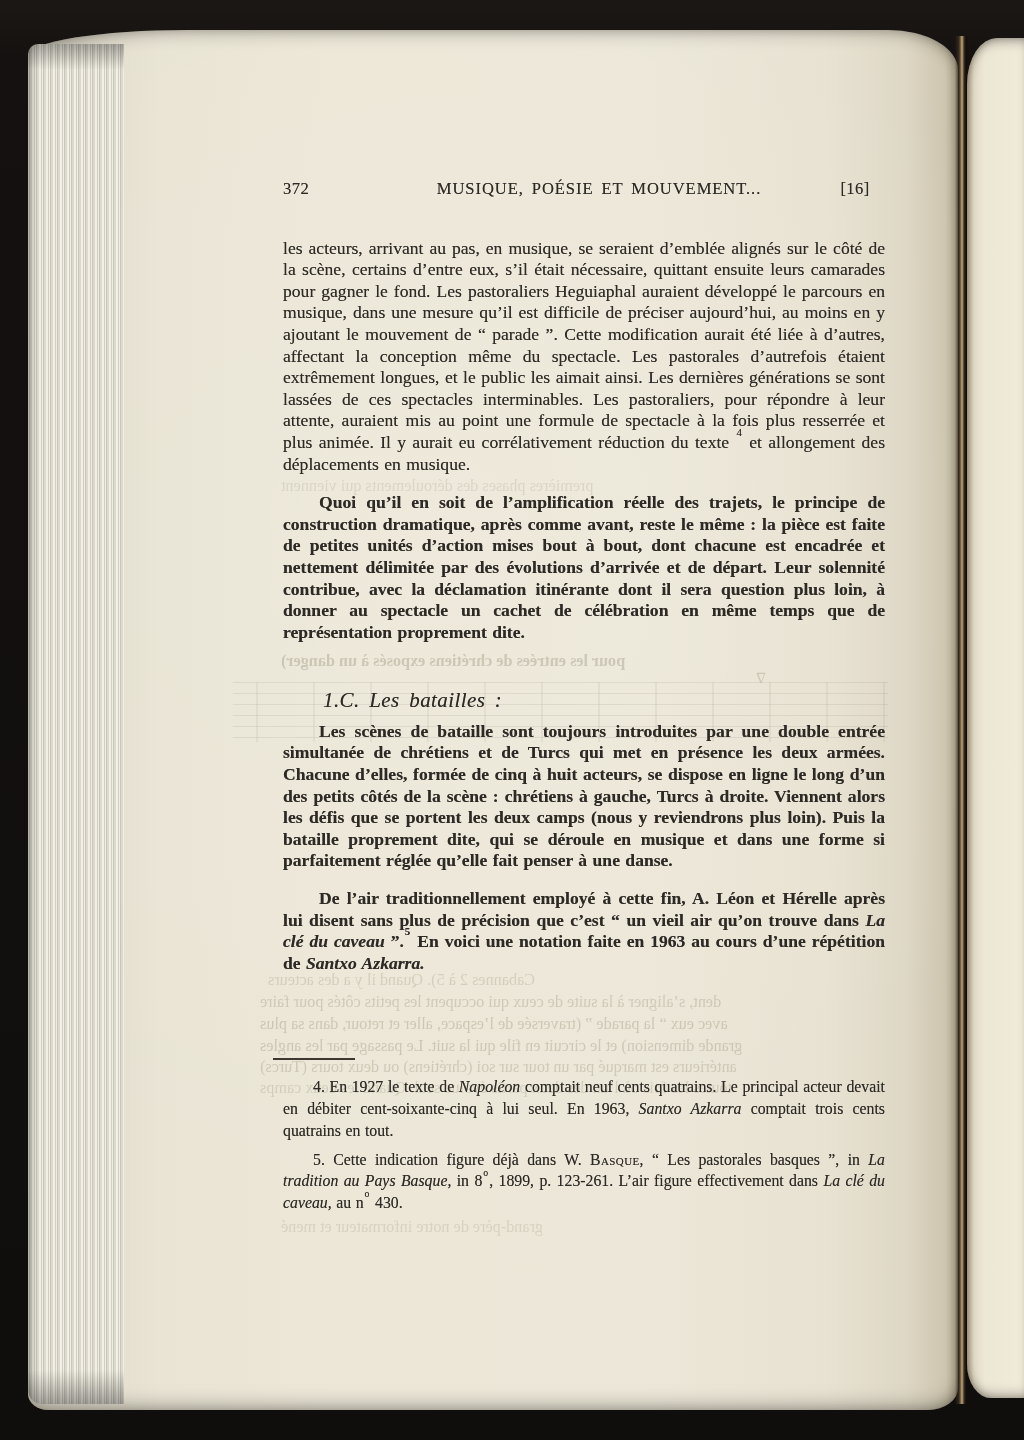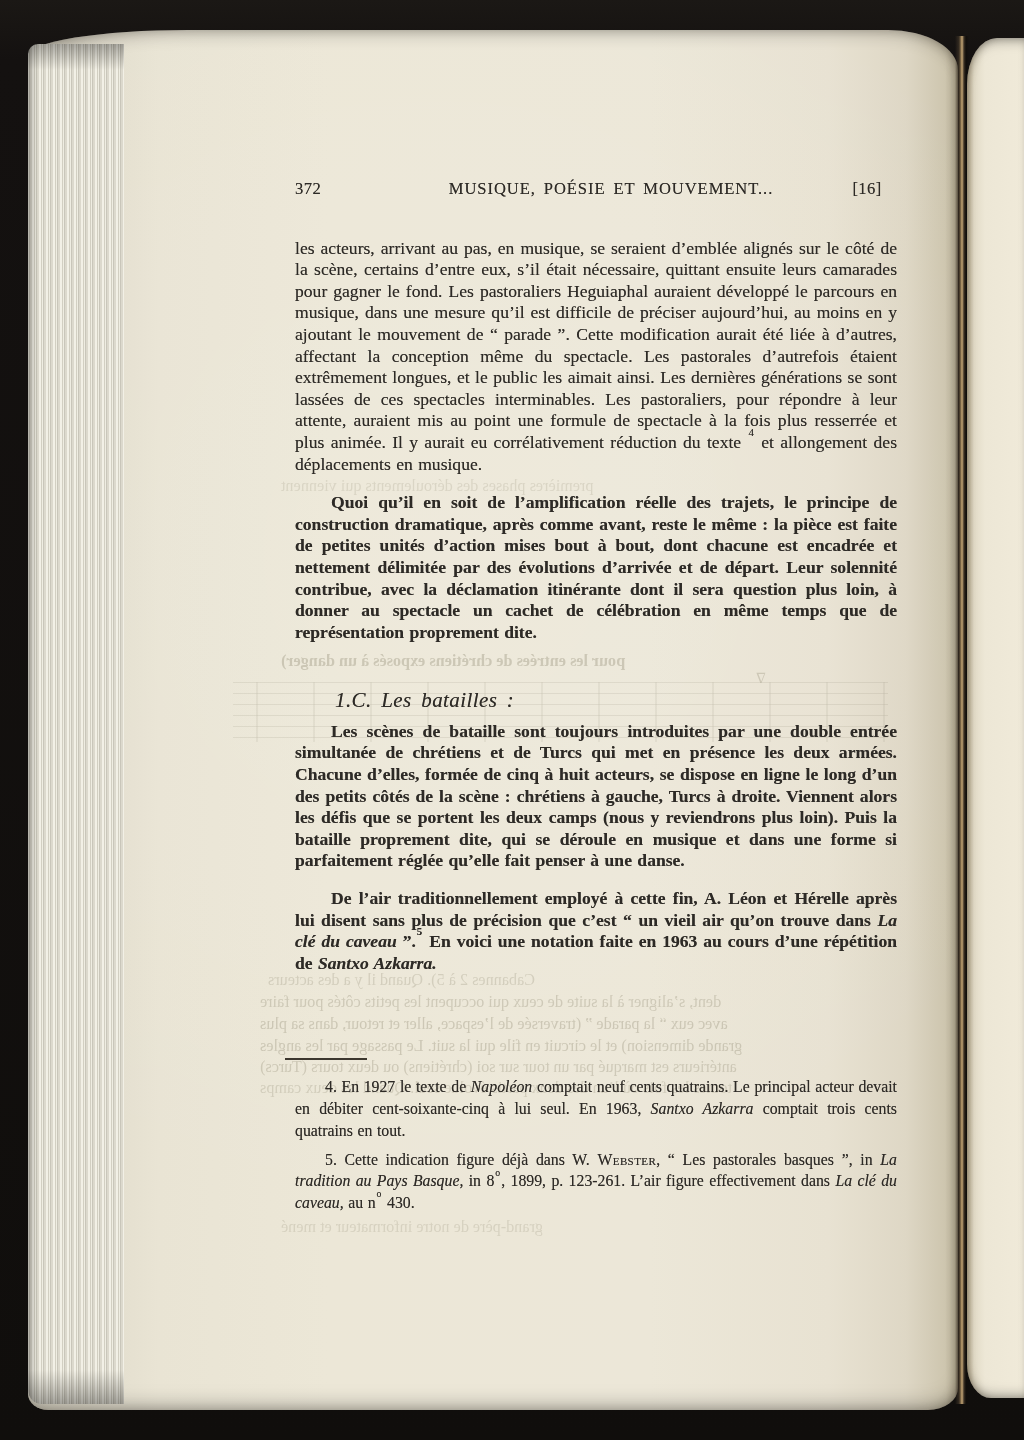--- a/index.html
+++ b/index.html
@@ -40,21 +40,21 @@
   
   .facing{
     position:absolute;left:967px;top:38px;width:57px;height:1360px;
     background:linear-gradient(90deg,#bfb49a 0,#e2dbc7 7px,#ede7d6 18px,#f0ead9 100%);
     border-radius:30px 0 0 24px / 46px 0 0 34px;
     box-shadow:inset 0 10px 14px -10px rgba(0,0,0,.55), inset 0 -10px 14px -10px rgba(0,0,0,.5), inset 6px 0 8px -5px rgba(70,55,30,.35);
   }
 
   
   .content{
-    position:absolute;left:267px;top:0;width:602px;z-index:3;
+    position:absolute;left:255px;top:0;width:602px;z-index:3;
     color:#2d2a26;font-size:17.6px;line-height:21.6px;
     text-shadow:0 0 .4px rgba(45,42,38,.55);
   }
   .pg-header{
     margin-top:148px;display:flex;align-items:baseline;
     font-size:16.6px;letter-spacing:.4px;
   }
   .pg-header .num{width:90px;}
   .pg-header .title{flex:1;text-align:center;letter-spacing:.9px;word-spacing:3px;}
   .pg-header .mark{width:60px;text-align:center;}
@@ -136,21 +136,21 @@
           <p><span>les acteurs, arrivant au pas, en musique, se seraient d’emblée alignés sur le côté de la scène, certains d’entre eux, s’il était nécessaire, quittant ensuite leurs camarades pour gagner le fond. Les pastoraliers Heguiaphal auraient développé le parcours en musique, dans une mesure qu’il est difficile de préciser aujourd’hui, au moins en y ajoutant le mouvement de “ parade ”. Cette modification aurait été liée à d’autres, affectant la conception même du spectacle. Les pastorales d’autrefois étaient extrêmement longues, et le public les aimait ainsi. Les dernières générations se sont lassées de ces spectacles interminables. Les pastoraliers, pour répondre à leur attente, auraient mis au point une formule de spectacle à la fois plus resserrée et plus animée. Il y aurait eu corrélativement réduction du texte </span><sup>4</sup><span> et allongement des déplacements en musique.</span></p>
           <p class="indent"><span>Quoi qu’il en soit de l’amplification réelle des trajets, le principe de construction dramatique, après comme avant, reste le même : la pièce est faite de petites unités d’action mises bout à bout, dont chacune est encadrée et nettement délimitée par des évolutions d’arrivée et de départ. Leur solennité contribue, avec la déclamation itinérante dont il sera question plus loin, à donner au spectacle un cachet de célébration en même temps que de représentation proprement dite.</span></p>
           <h3><span class="it">1.C. Les batailles :</span></h3>
           <p class="indent"><span>Les scènes de bataille sont toujours introduites par une double entrée simultanée de chrétiens et de Turcs qui met en présence les deux armées. Chacune d’elles, formée de cinq à huit acteurs, se dispose en ligne le long d’un des petits côtés de la scène : chrétiens à gauche, Turcs à droite. Viennent alors les défis que se portent les deux camps (nous y reviendrons plus loin). Puis la bataille proprement dite, qui se déroule en musique et dans une forme si parfaitement réglée qu’elle fait penser à une danse.</span></p>
           <p class="indent"><span>De l’air traditionnellement employé à cette fin, A. Léon et Hérelle après lui disent sans plus de précision que c’est “ un vieil air qu’on trouve dans </span><span class="it">La clé du caveau</span><span> ”.</span><sup>5</sup><span> En voici une notation faite en 1963 au cours d’une répétition de </span><span class="it">Santxo Azkarra.</span></p>
         </div>
 
       <div class="footnote-rule"></div>
       <div id="footnotes">
           <p><span>4. En 1927 le texte de </span><span class="it">Napoléon</span><span> comptait neuf cents quatrains. Le principal acteur devait en débiter cent-soixante-cinq à lui seul. En 1963, </span><span class="it">Santxo Azkarra</span><span> comptait trois cents quatrains en tout.</span></p>
-          <p><span>5. Cette indication figure déjà dans W. </span><span class="sc">Webster</span><span>, “ Les pastorales basques ”, in </span><span class="it">La tradition au Pays Basque,</span><span> in 8</span><sup>o</sup><span>, 1899, p. 123-261. L’air figure effectivement dans </span><span class="it">La clé du caveau,</span><span> au n</span><sup>o</sup><span> 430.</span></p>
+          <p><span>5. Cette indication figure déjà dans W. </span><span class="sc">Basque</span><span>, “ Les pastorales basques ”, in </span><span class="it">La tradition au Pays Basque,</span><span> in 8</span><sup>o</sup><span>, 1899, p. 123-261. L’air figure effectivement dans </span><span class="it">La clé du caveau,</span><span> au n</span><sup>o</sup><span> 430.</span></p>
         </div>
     </div>
   </div>
 
   <div class="page-stack"></div>
   <div class="gutter"></div>
   <div class="facing"></div>
 
 </div>
 

